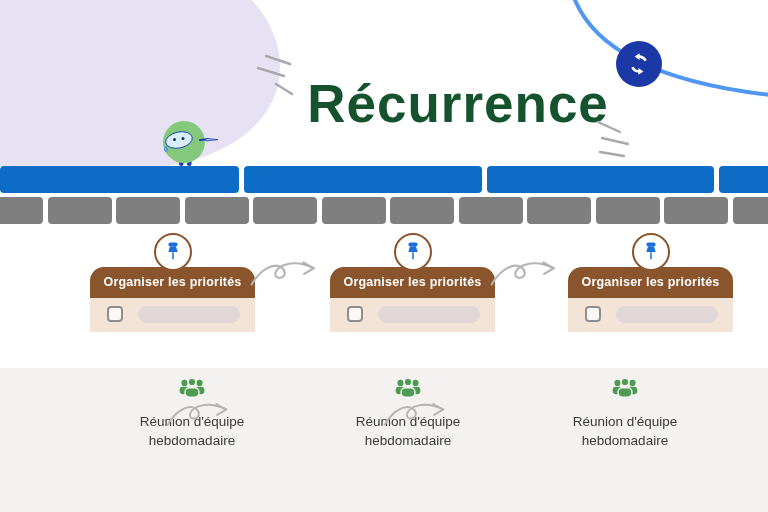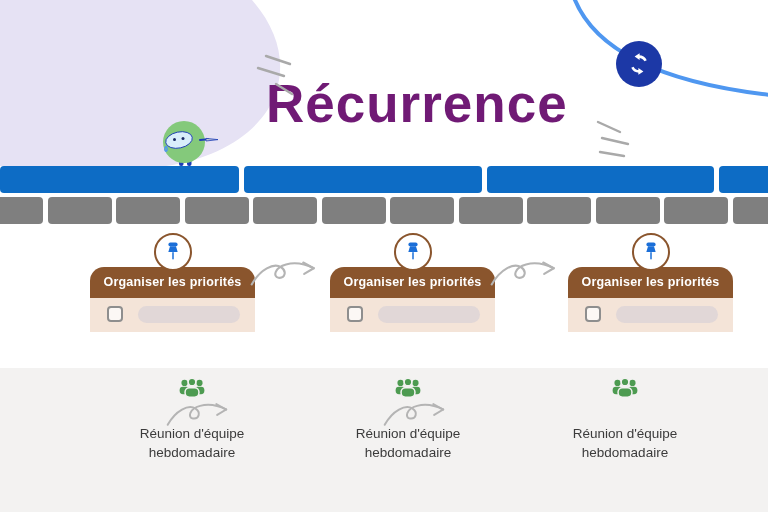--- a/index.html
+++ b/index.html
@@ -11,22 +11,22 @@
   .abs{position:absolute;}
 
   
   .blob-svg{left:0; top:0;}
   .arc-svg{left:0; top:0; pointer-events:none;}
   .sync-badge{
     left:616px; top:41px; width:46px; height:46px; border-radius:50%;
     background:#1c38a6; display:flex; align-items:center; justify-content:center;
   }
   .page-title{
-    left:266px; top:76px; width:400px; text-align:left;
-    font-size:53px; font-weight:600; color:#701a75; letter-spacing:1px;
+    left:258px; top:76px; width:400px; text-align:center;
+    font-size:53px; font-weight:600; color:#14532d; letter-spacing:1px;
     line-height:1.05;
   }
   .sparkle{pointer-events:none;}
 
   
   .wall-row{left:0; width:768px; height:27px; overflow:hidden;}
   .row-blue{top:166px;}
   .row-gray{top:197px;}
   .brick{position:absolute; top:0; height:27px; border-radius:4px;}
   .brick.blue{background:#0d6cc5;}
@@ -62,21 +62,21 @@
 
   .card-arrow{top:252px; pointer-events:none;}
   .arrow-a{left:248px;} .arrow-b{left:488px;}
 
   
   .footer{left:0; top:368px; width:768px; height:144px; background:#f3f2f1;}
   .meeting-item{position:absolute; top:8px; width:170px; text-align:center;}
   .m1{left:107px;} .m2{left:323px;} .m3{left:540px;}
   .meeting-icon{display:inline-block; width:30px; height:26px;}
   .meeting-label{
-    margin-top:18px; font-size:13.5px; line-height:19px; color:#3b3b3b; font-weight:500;
+    margin-top:6px; font-size:13.5px; line-height:19px; color:#3b3b3b; font-weight:500;
   }
   .meeting-arrow{position:absolute; top:26px; pointer-events:none;}
   .ma1{left:165px;} .ma2{left:382px;}
 </style>
 </head>
 <body>
 
 <div id="stage">
 
   <svg class="abs blob-svg" width="300" height="166" viewBox="0 0 300 166">

